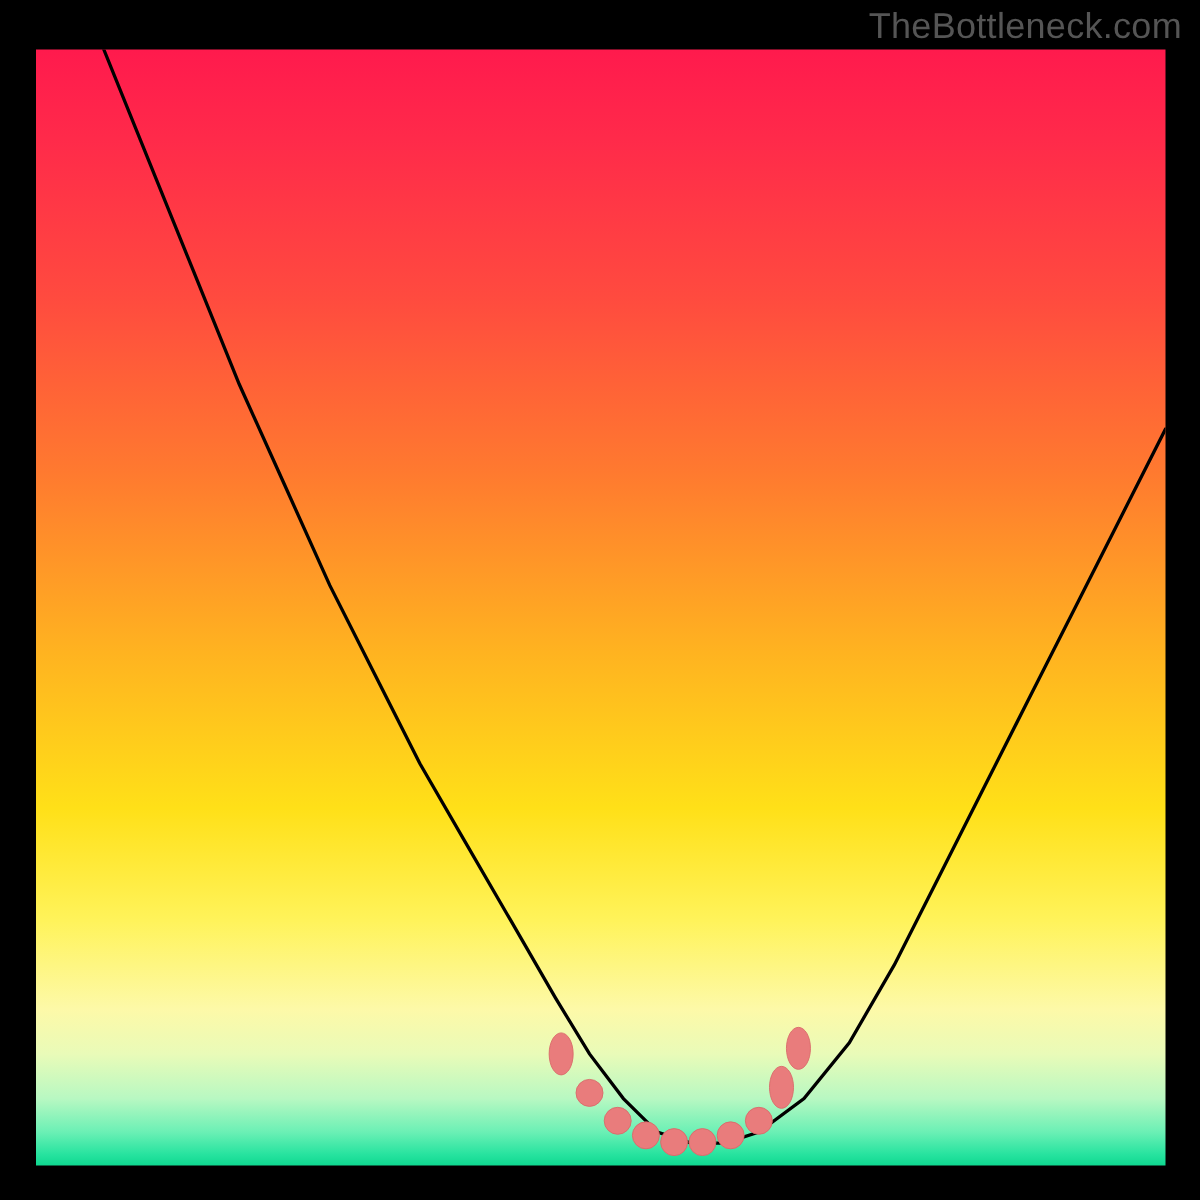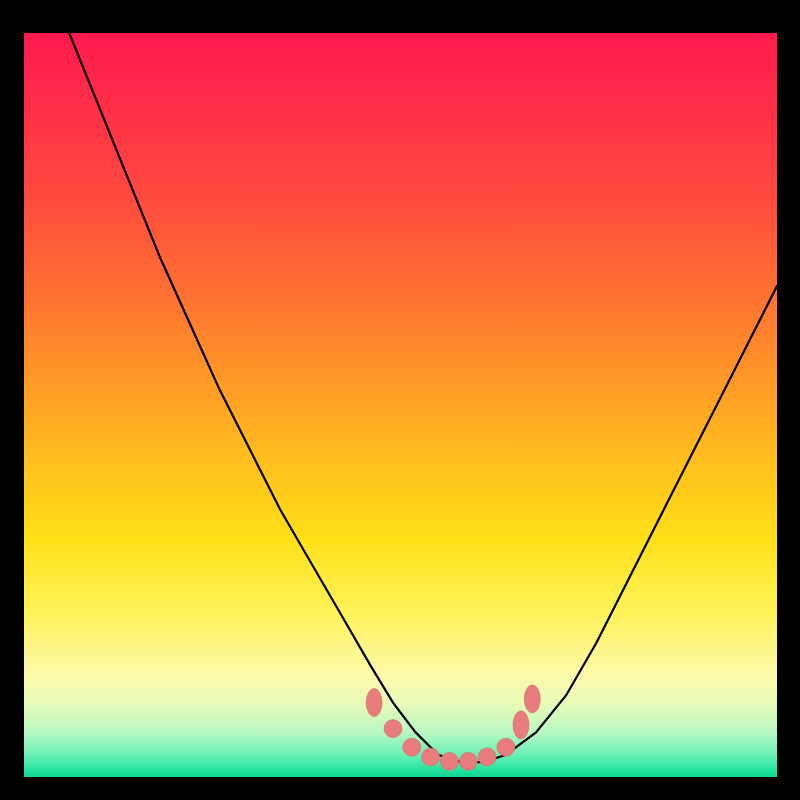--- a/index.html
+++ b/index.html
@@ -74,20 +74,21 @@
     fill: #e97c7c;
     stroke: #d96a6a;
     stroke-width: 0.6;
   }
 </style>
 </head>
 <body>
 
 <div class="frame">
 
+  <div class="watermark">TheBottleneck.com</div>
 
   <div class="plot">
     <svg class="lines" viewBox="0 0 753 744" preserveAspectRatio="none">
       <path id="curve-path" class="curve" d="M45.2 0.0 L75.3 74.4 L105.4 148.8 L135.5 223.2 L165.7 290.2 L195.8 357.1 L225.9 416.6 L256.0 476.2 L286.1 528.2 L316.3 580.3 L346.4 632.4 L369.0 669.6 L391.6 699.4 L414.2 721.7 L436.7 729.1 L459.3 729.1 L481.9 721.7 L512.0 699.4 L542.2 662.2 L572.3 610.1 L602.4 550.6 L632.5 491.0 L662.6 431.5 L692.8 372.0 L722.9 312.5 L753.0 253.0"></path>
       <g id="marker-layer">
           <ellipse cx="350.1" cy="669.6" rx="8" ry="14" class="dot-oval"></ellipse>
           <circle cx="369.0" cy="695.6" r="9" class="dot"></circle>
           <circle cx="387.8" cy="714.2" r="9" class="dot"></circle>
           <circle cx="406.6" cy="723.9" r="9" class="dot"></circle>
           <circle cx="425.4" cy="728.4" r="9" class="dot"></circle>

